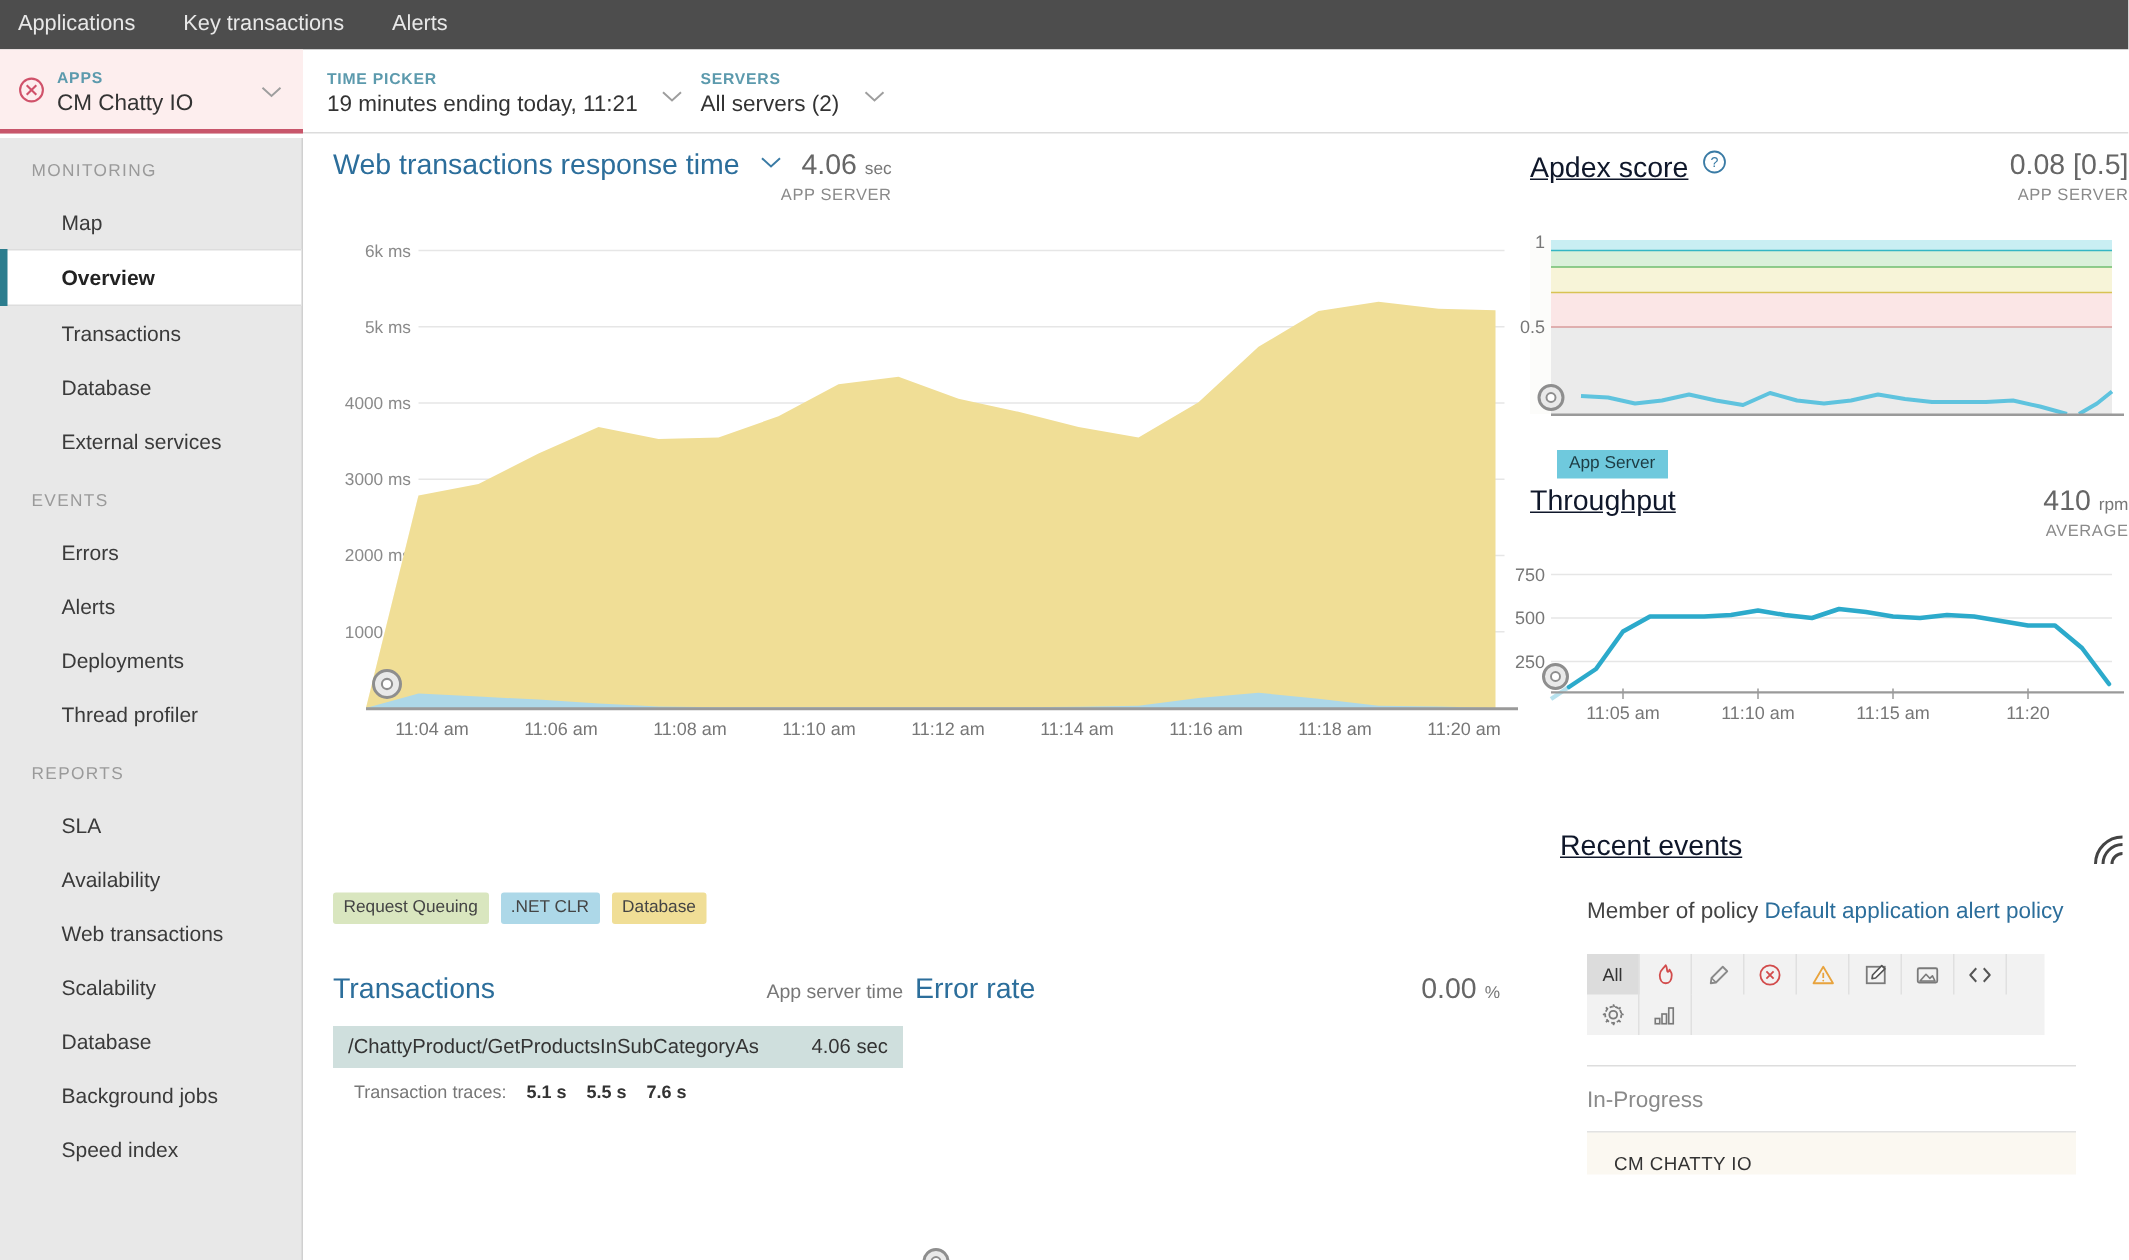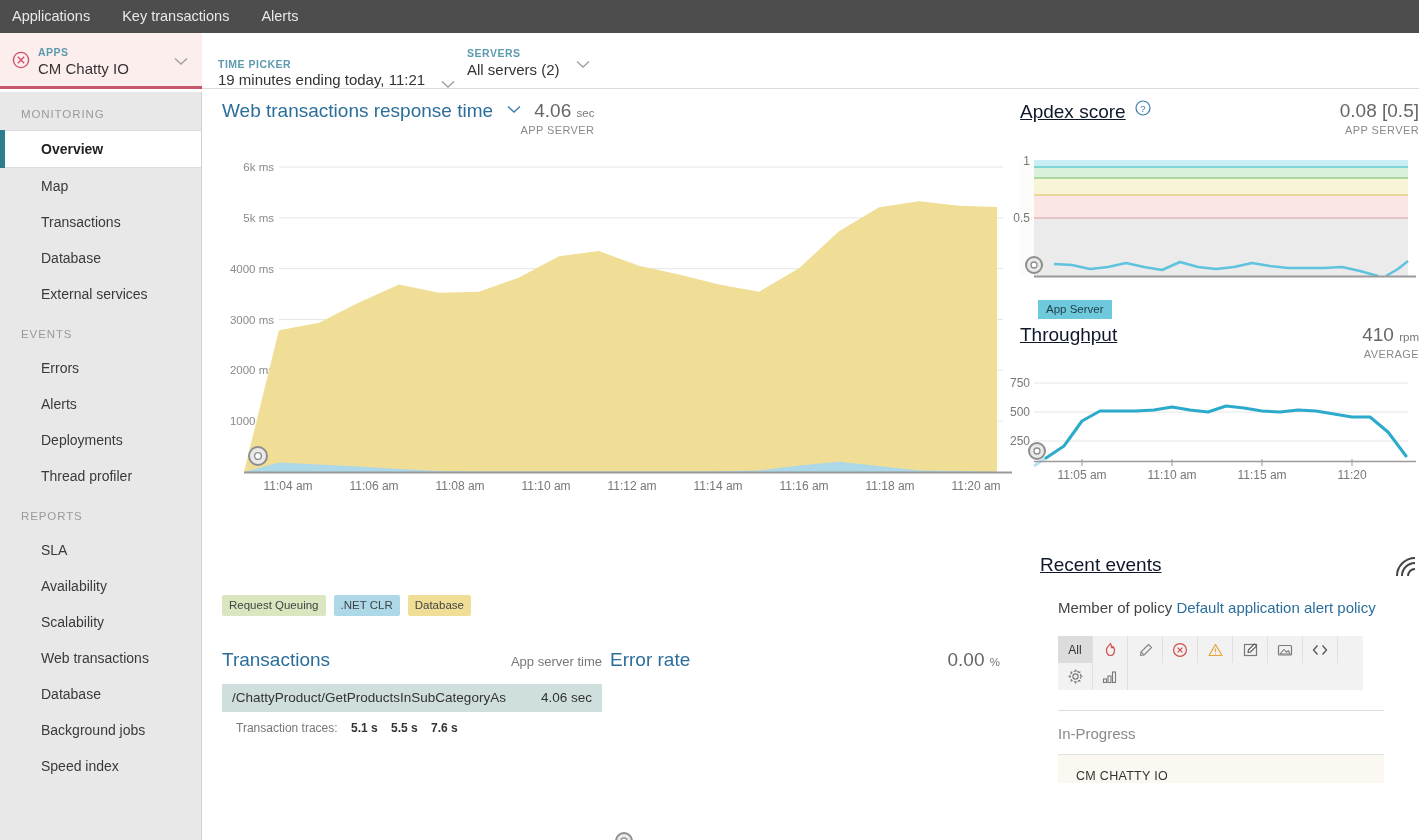--- a/index.html
+++ b/index.html
@@ -44,21 +44,21 @@
     width:14px; height:9px; flex:0 0 auto;
   }
   .app-sel-chev { position:absolute; right:14px; top:24px; }
 
   .picker {
     position:absolute; top:0; height:56px; display:flex; align-items:center;
     cursor:pointer;
   }
   .picker .inner { line-height:1.1; }
   .picker .chev { margin-left:16px; margin-top:6px; }
-  #time-picker { left:218px;align-items:flex-end; }
+  #time-picker { left:218px; }
   #servers-picker { left:467px; }
 
   
   .sidebar {
     position:absolute; left:0; top:92px; width:202px; height:748px;
     background:#e8e8e8; border-right:1px solid #d0d0d0;
     overflow:hidden;
   }
   .side-group {
     font-size:11.5px; letter-spacing:.9px; color:#9a9a9a;
@@ -209,37 +209,37 @@
         <svg width="14" height="9" viewBox="0 0 14 9">
             <path d="M1 1.5 L7 7 L13 1.5" fill="none" stroke="#9e9e9e" stroke-width="1.3"></path>
           </svg>
       </span>
     </div>
   </div>
 
   <div class="sidebar">
 
     <div class="side-group">MONITORING</div>
+    <div class="side-item">Map</div>
     <div class="side-item active">Overview</div>
-    <div class="side-item">Map</div>
     <div class="side-item">Transactions</div>
     <div class="side-item">Database</div>
     <div class="side-item">External services</div>
 
     <div class="side-group">EVENTS</div>
     <div class="side-item">Errors</div>
     <div class="side-item">Alerts</div>
     <div class="side-item">Deployments</div>
     <div class="side-item">Thread profiler</div>
 
     <div class="side-group">REPORTS</div>
     <div class="side-item">SLA</div>
     <div class="side-item">Availability</div>
+    <div class="side-item">Web transactions</div>
     <div class="side-item">Scalability</div>
-    <div class="side-item">Web transactions</div>
     <div class="side-item">Database</div>
     <div class="side-item">Background jobs</div>
     <div class="side-item">Speed index</div>
   </div>
 
   <div class="main">
 
     <div id="wt-panel">
       <div class="wt-head">
         <div>

